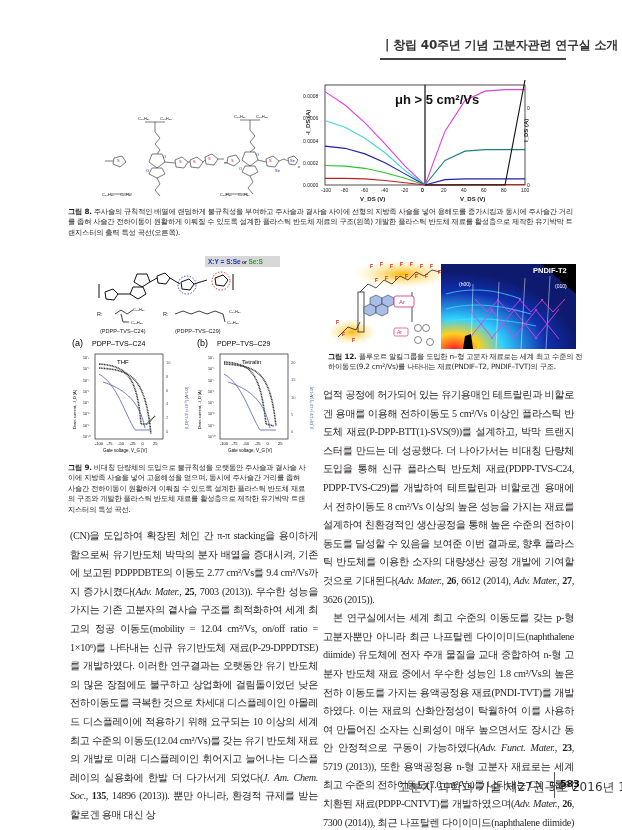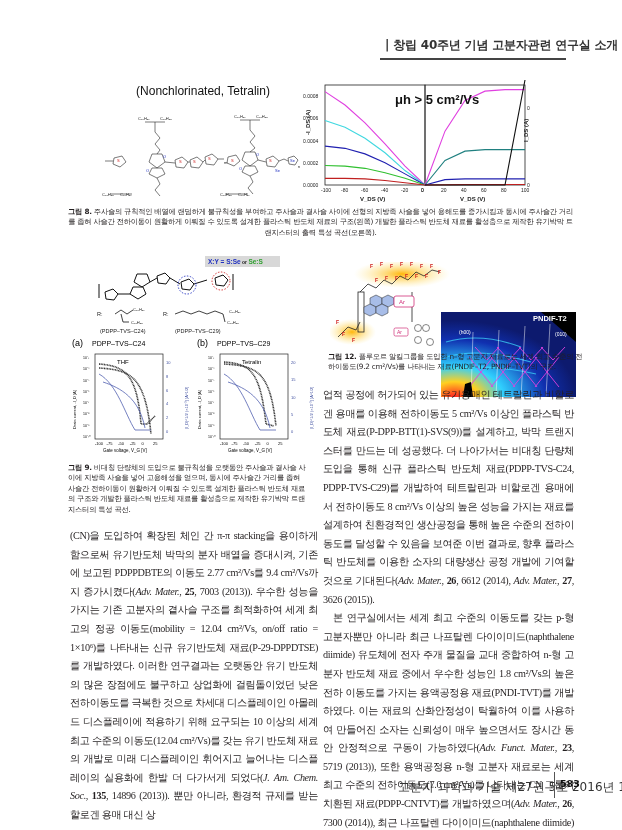--- a/index.html
+++ b/index.html
@@ -7,28 +7,28 @@
   .abs { position:absolute; }
   
   #hdr-title { left:385px; top:37px; width:230px; font-size:12px; font-weight:bold; color:#333; letter-spacing:-0.2px; white-space:nowrap; }
   #hdr-rule { left:380px; top:58px; width:186px; height:2px; background:#444; }
   
   #fig8-chem-title { left:118px; top:84px; width:170px; text-align:center; font-family:"Liberation Sans", sans-serif; font-size:12px; line-height:14px; color:#111; }
   #fig8-chem { left:100px; top:112px; width:200px; height:85px; }
   #fig8-chart { left:300px; top:80px; width:230px; height:125px; }
   .caption { font-size:7.3px; line-height:10.4px; color:#231f20; letter-spacing:-0.25px; }
   .caption b { font-weight:bold; }
-  #fig8-cap { left:68px; top:207px; width:505px;text-align:center; }
+  #fig8-cap { left:68px; top:207px; width:505px; }
   
   #fig9-chem { left:95px; top:256px; width:200px; height:80px; }
   #fig9-plots { left:70px; top:336px; width:245px; height:125px; }
   #fig9-cap { left:68px; top:463px; width:238px; }
   
   #fig10-chem { left:330px; top:262px; width:120px; height:85px; }
-  #fig10-img { left:441px; top:264px; width:135px; height:85px; background:#0d1a6e; overflow:hidden;margin-top:48px; }
+  #fig10-img { left:441px; top:264px; width:135px; height:85px; background:#0d1a6e; overflow:hidden; }
   #fig10-cap { left:328px; top:352px; width:260px; }
   
   .body { font-family:"Liberation Serif", "DejaVu Serif", serif; font-size:10.2px; line-height:18.6px; color:#231f20; letter-spacing:-0.35px; text-align:justify; }
   .body p { text-indent:0; }
   .body .ind { text-indent:10px; }
   .body i { font-style:italic; }
   #col-left { left:62px; top:527px; width:248px;margin-left:8px; }
   #col-right { left:323px; top:386px; width:251px; }
   
   #foot-text { left:398px; top:779px; width:160px; font-size:12px; color:#333; white-space:nowrap; }
@@ -36,21 +36,20 @@
   #foot-page { left:560px; top:778px; font-size:9.5px; font-weight:bold; color:#111; }
   svg text { font-family:"Liberation Sans", sans-serif; }
 </style>
 </head>
 <body>
 
 <div class="abs" id="hdr-title">| 창립 40주년 기념 고분자관련 연구실 소개 |</div>
 <div class="abs" id="hdr-rule"></div>
 
 <div class="abs" id="fig8-chem-title">
-  <div>(Nonchlorinated, Tetralin)</div>
 </div>
 
 <svg class="abs" id="fig8-chem" viewBox="0 0 200 85">
   <g stroke="#222" stroke-width="0.6" fill="none">
 
     <polyline points="55,10 55,20 60,26 55,32 60,38 57,42"></polyline>
     <polyline points="45,10 55,10 65,10"></polyline>
     <polygon points="52,42 62,42 65,50 57,56 49,50"></polygon>
     <polygon points="52,56 62,56 65,62 57,66 49,62"></polygon>
     <polyline points="57,66 60,72 55,78 60,84"></polyline>

